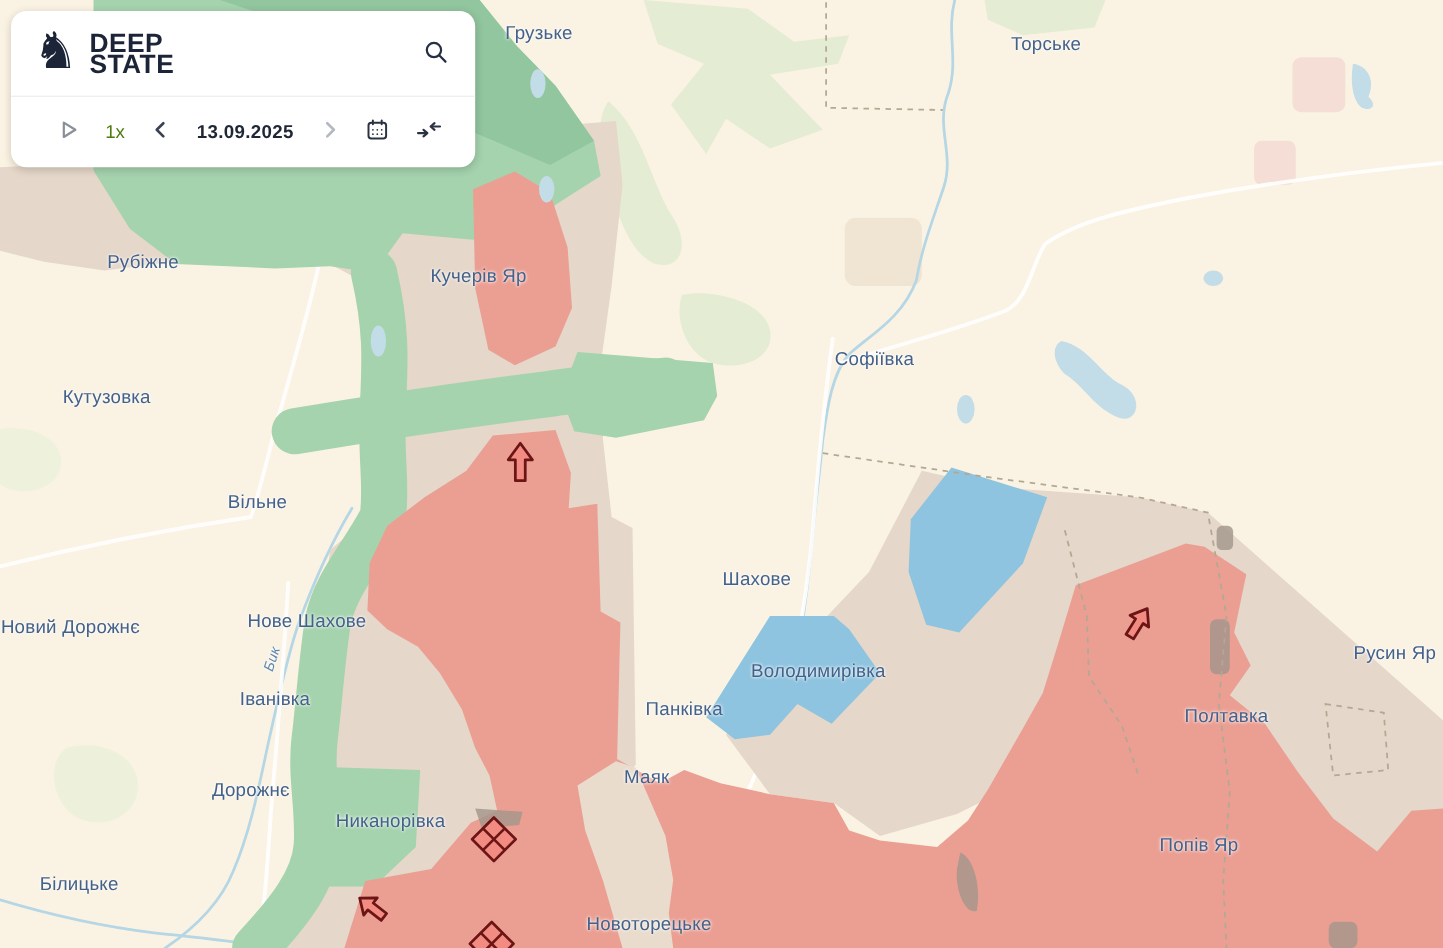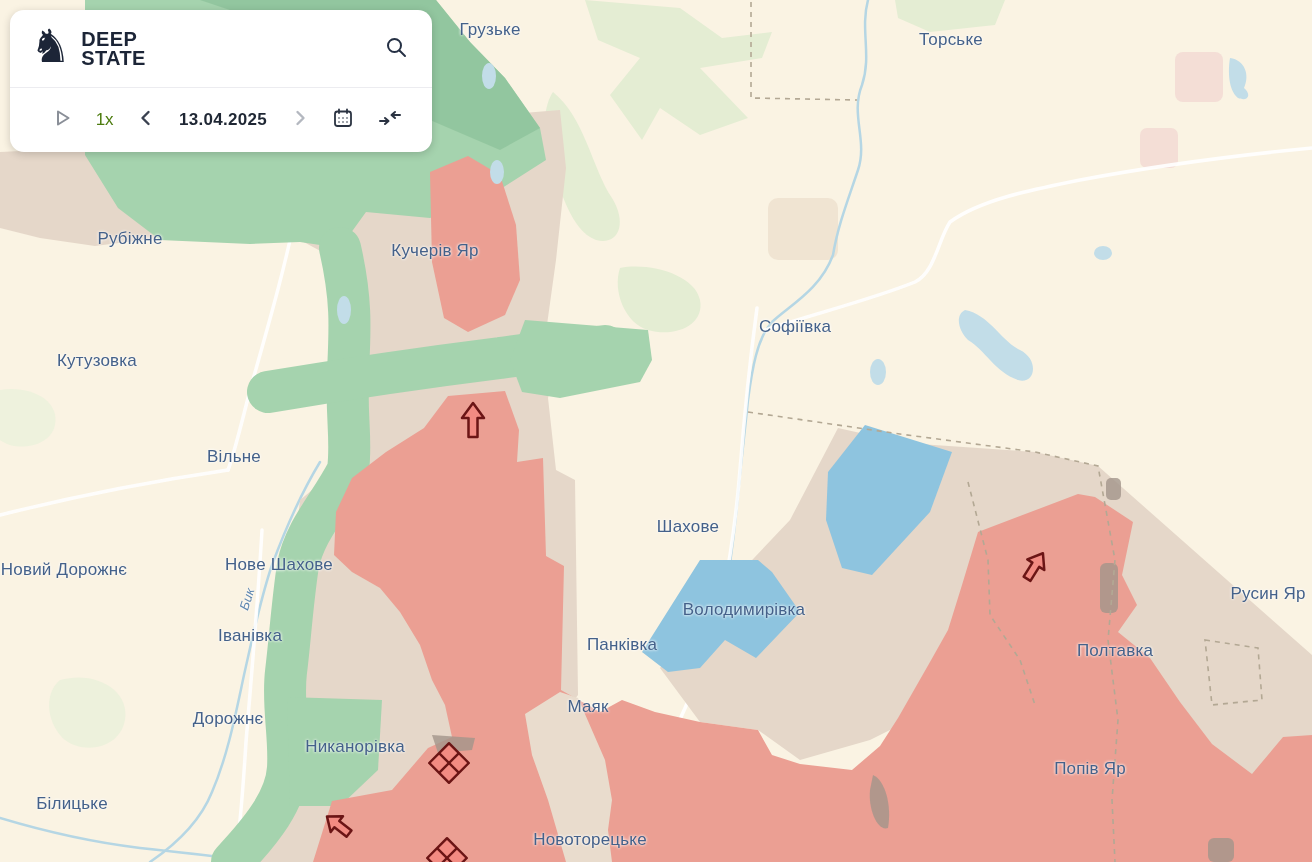--- a/index.html
+++ b/index.html
@@ -7,21 +7,21 @@
   #stage{position:relative;width:1312px;height:862px;overflow:hidden;}
   #map-svg{position:absolute;left:0;top:0;}
   .map-label{position:absolute;transform:translate(-50%,-50%);font-size:17px;color:#44618a;white-space:nowrap;
     text-shadow:0 0 3px rgba(255,255,255,.85),0 0 3px rgba(255,255,255,.85);letter-spacing:.2px;}
   .river-label{font-size:13px;color:#5e86b0;transform:translate(-50%,-50%) rotate(-72deg);font-style:italic;}
   
   .panel{position:absolute;left:10px;top:10px;width:422px;height:142px;background:#ffffff;border-radius:14px;
     box-shadow:0 2px 8px rgba(0,0,0,.18);}
   .panel-row1{height:77px;display:flex;align-items:center;padding:0 24px 0 20px;box-sizing:border-box;}
   .logo-knight{font-size:46px;line-height:46px;color:#1c2537;margin-right:10px;margin-top:-6px;}
-  .logo-text{display:flex;flex-direction:column;color:#1c2537;font-weight:700;font-size:20px;line-height:19px;letter-spacing:.4px;}
+  .logo-text{display:flex;flex-direction:column;color:#1c2537;font-weight:700;font-size:24px;line-height:19px;letter-spacing:.4px;}
   .spacer{flex:1;}
   .panel-divider{border-top:1px solid #ececf0;}
   .panel-row2{height:63px;display:flex;align-items:center;padding:0 30px 0 44px;box-sizing:border-box;justify-content:space-between;}
   .ctl{display:inline-flex;align-items:center;justify-content:center;background:none;border:none;padding:0;cursor:pointer;}
   .speed{font-size:17px;color:#4d7c0f;font-weight:500;}
   .date-text{font-size:17px;font-weight:700;color:#1f2734;letter-spacing:.3px;}
 </style>
 </head>
 <body>
 <div id="stage">
@@ -183,21 +183,21 @@
       </span>
     </button>
     <button class="ctl speed">1x</button>
     <button class="ctl" aria-label="previous day">
       <span>
         <svg width="18" height="18" viewBox="0 0 18 18" fill="none" stroke="#3a4150" stroke-width="2.4" stroke-linecap="round" stroke-linejoin="round">
           <path d="M11.5,3 L5.5,9 L11.5,15"></path>
         </svg>
       </span>
     </button>
-    <span class="date-text">13.04.2025</span>
+    <span class="date-text">13.09.2025</span>
     <button class="ctl" aria-label="next day">
       <span>
         <svg width="18" height="18" viewBox="0 0 18 18" fill="none" stroke="#b4b8c0" stroke-width="2.4" stroke-linecap="round" stroke-linejoin="round">
           <path d="M6.5,3 L12.5,9 L6.5,15"></path>
         </svg>
       </span>
     </button>
     <button class="ctl" aria-label="calendar">
       <span>
         <svg width="22" height="22" viewBox="0 0 22 22" fill="none" stroke="#2b3342" stroke-width="1.8" stroke-linecap="round">

